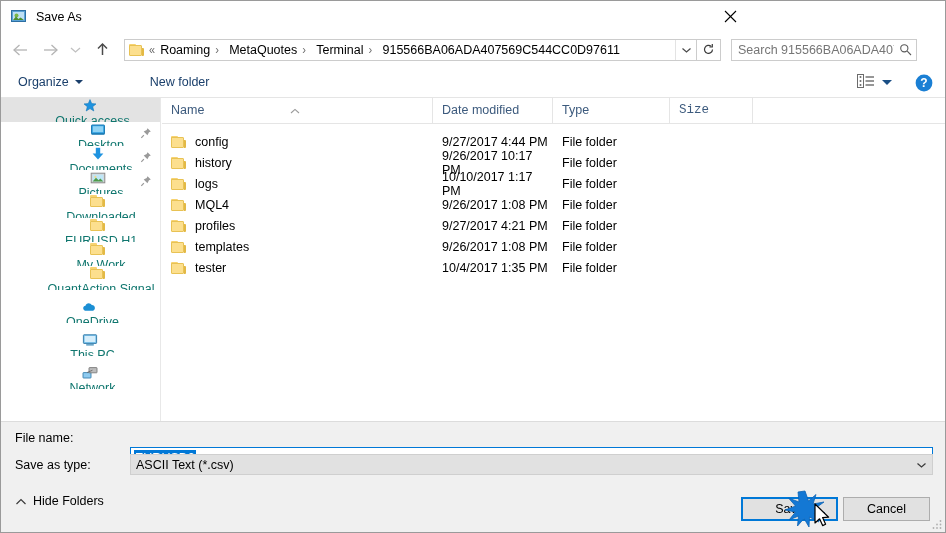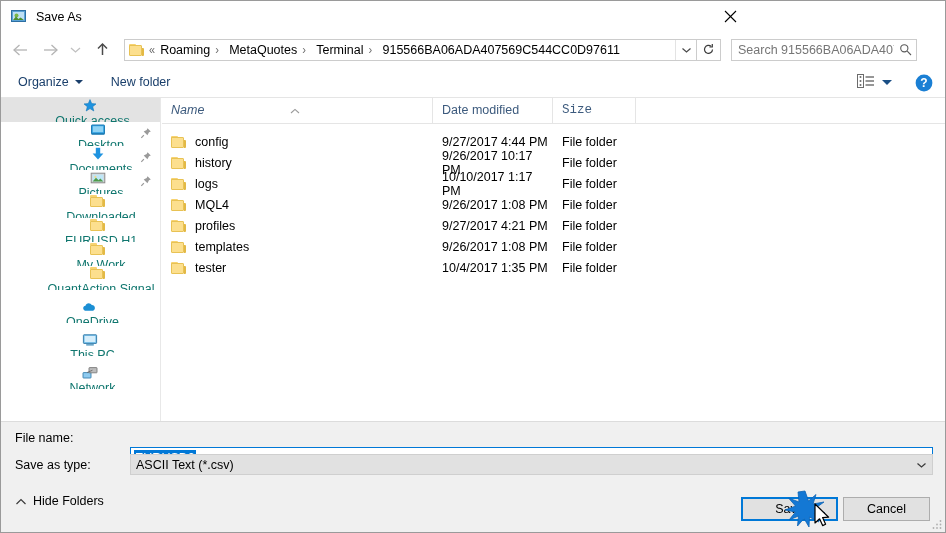--- a/index.html
+++ b/index.html
@@ -142,20 +142,21 @@
   
   #toolbar {
     position: absolute;
     left: 0; top: 66px;
     width: 946px; height: 31px;
     background: #ffffff;
     border-bottom: 1px solid #e5e5e5;
     display: flex;
     align-items: center;
     box-sizing: border-box;
+    gap: 39px;
   }
   .tb-item {
     font-size: 12.5px;
     color: #1a3f6b;
     display: flex;
     align-items: center;
     height: 24px;
     padding: 0 7px;
   }
   #tb-organize { margin-left: 10px; }
@@ -247,21 +248,21 @@
     font-size: 12.5px;
     color: #3c5a7d;
     height: 25px;
     line-height: 25px;
     box-sizing: border-box;
     padding-left: 9px;
     border-right: 1px solid #e5e5e5;
     overflow: hidden;
     white-space: nowrap;
   }
-  #col-name { width: 271px; position: relative; font-style: italic; }
+  #col-name { width: 271px; position: relative; }
   #col-date { width: 120px; }
   #col-type { width: 117px; }
   #col-size { width: 83px; font-family: Liberation Mono, monospace; }
   #sort-caret {
     position: absolute;
     left: 128px; top: 0px;
     width: 10px; height: 6px;
   }
   .file-row {
     height: 21px;
@@ -705,20 +706,21 @@
     <div id="colheader">
       <div class="col" id="col-name">
         <span>Name</span>
         <span id="sort-caret">
           <svg width="10" height="6" viewBox="0 0 10 6">
             <path d="M1 5 L5 1.4 L9 5" fill="none" stroke="#9a9a9a" stroke-width="1.1"></path>
           </svg>
         </span>
       </div>
       <div class="col" id="col-date">Date modified</div>
+      <div class="col" id="col-type">Type</div>
       <div class="col" id="col-size">Size</div>
     </div>
 
     <div style="height:7px"></div>
 
     <div class="file-row">
       <div class="fr-name">
         <span class="fr-icon">
             <span class="folder">
               <span class="tab"></span>

